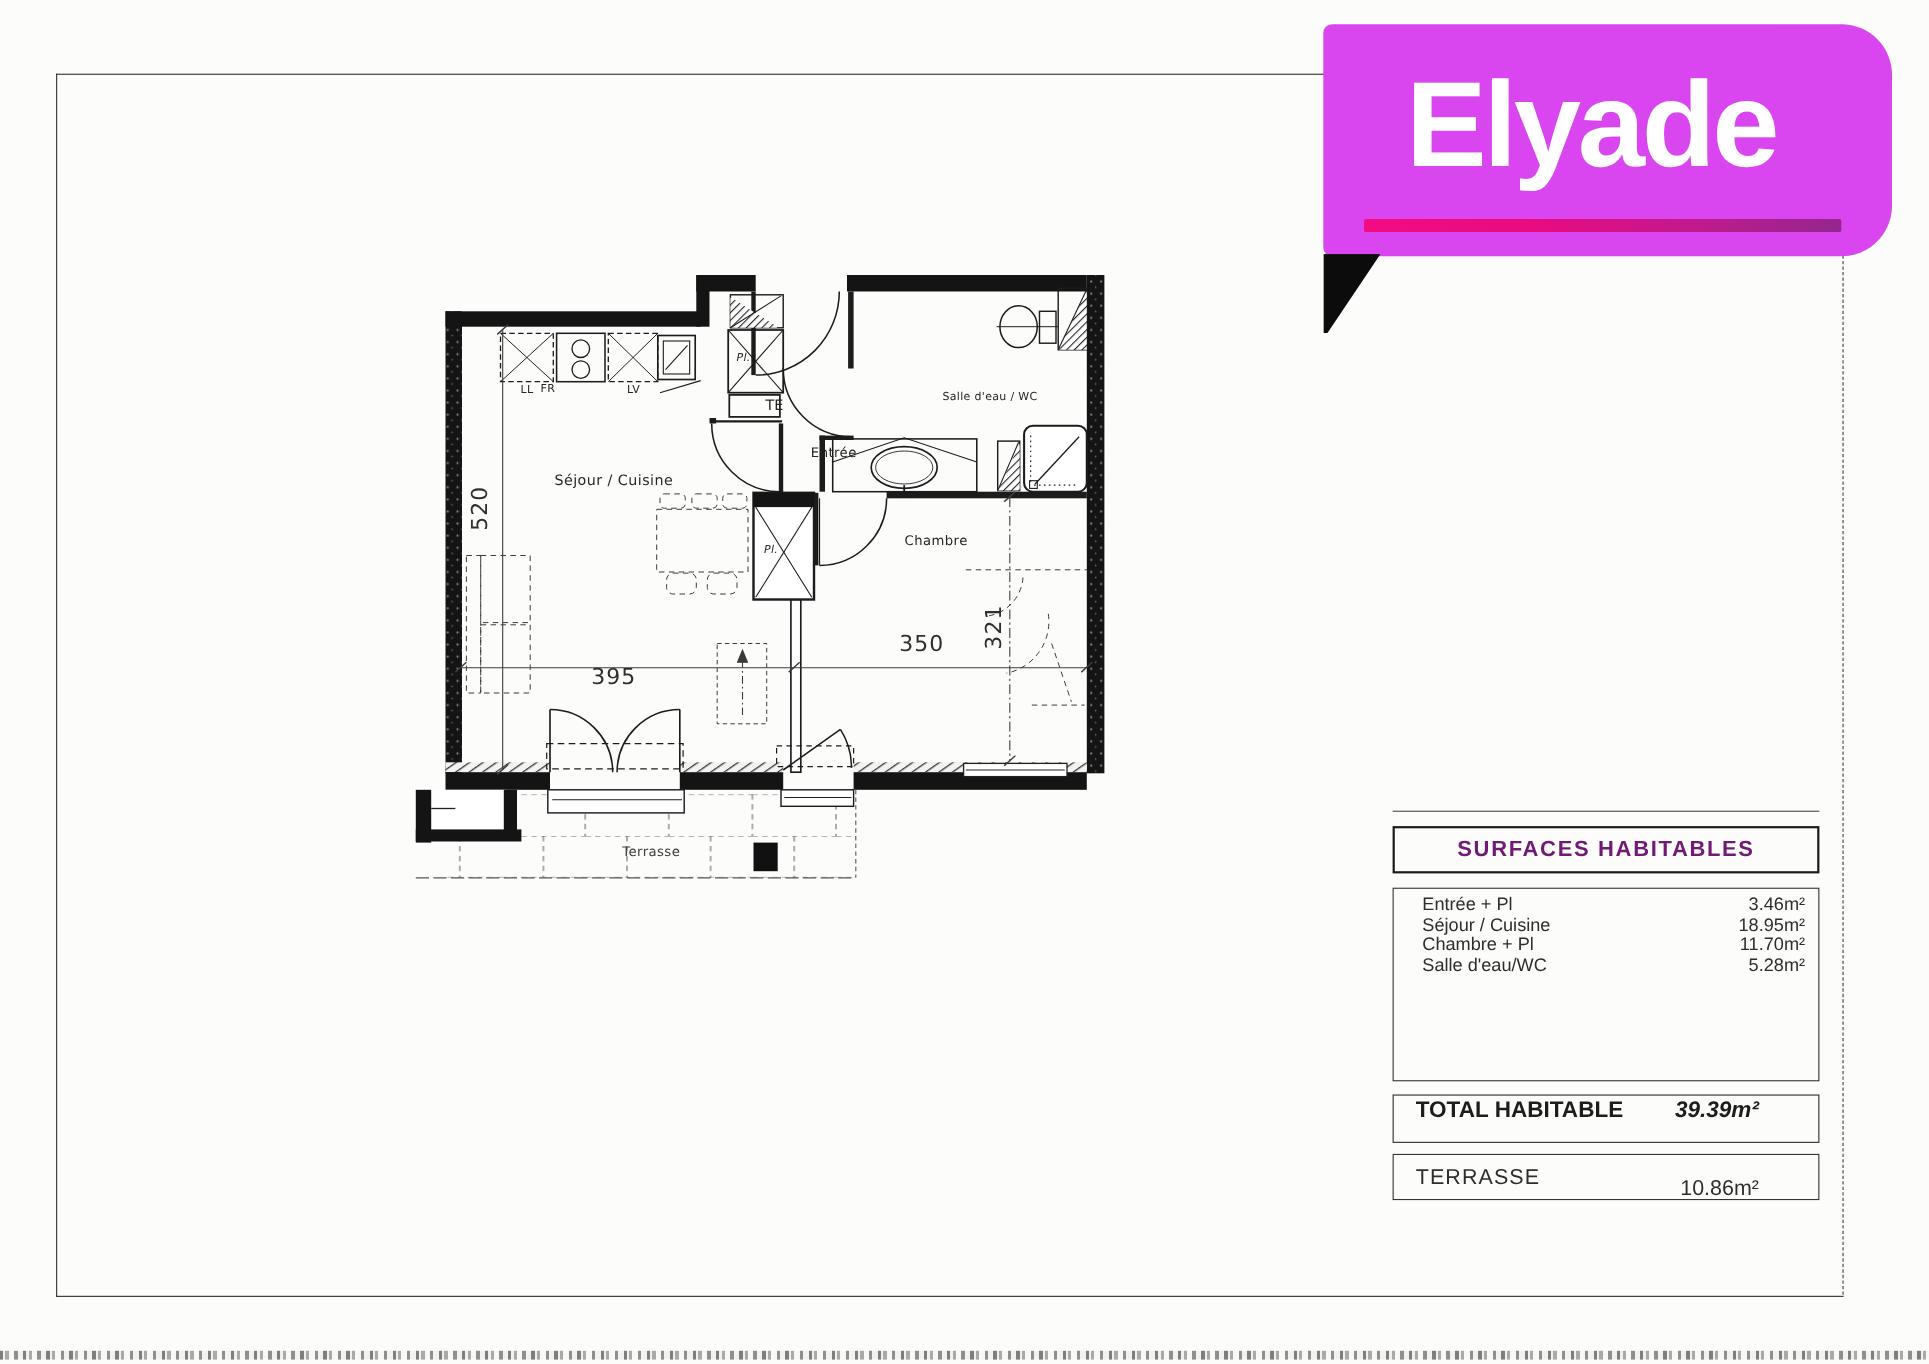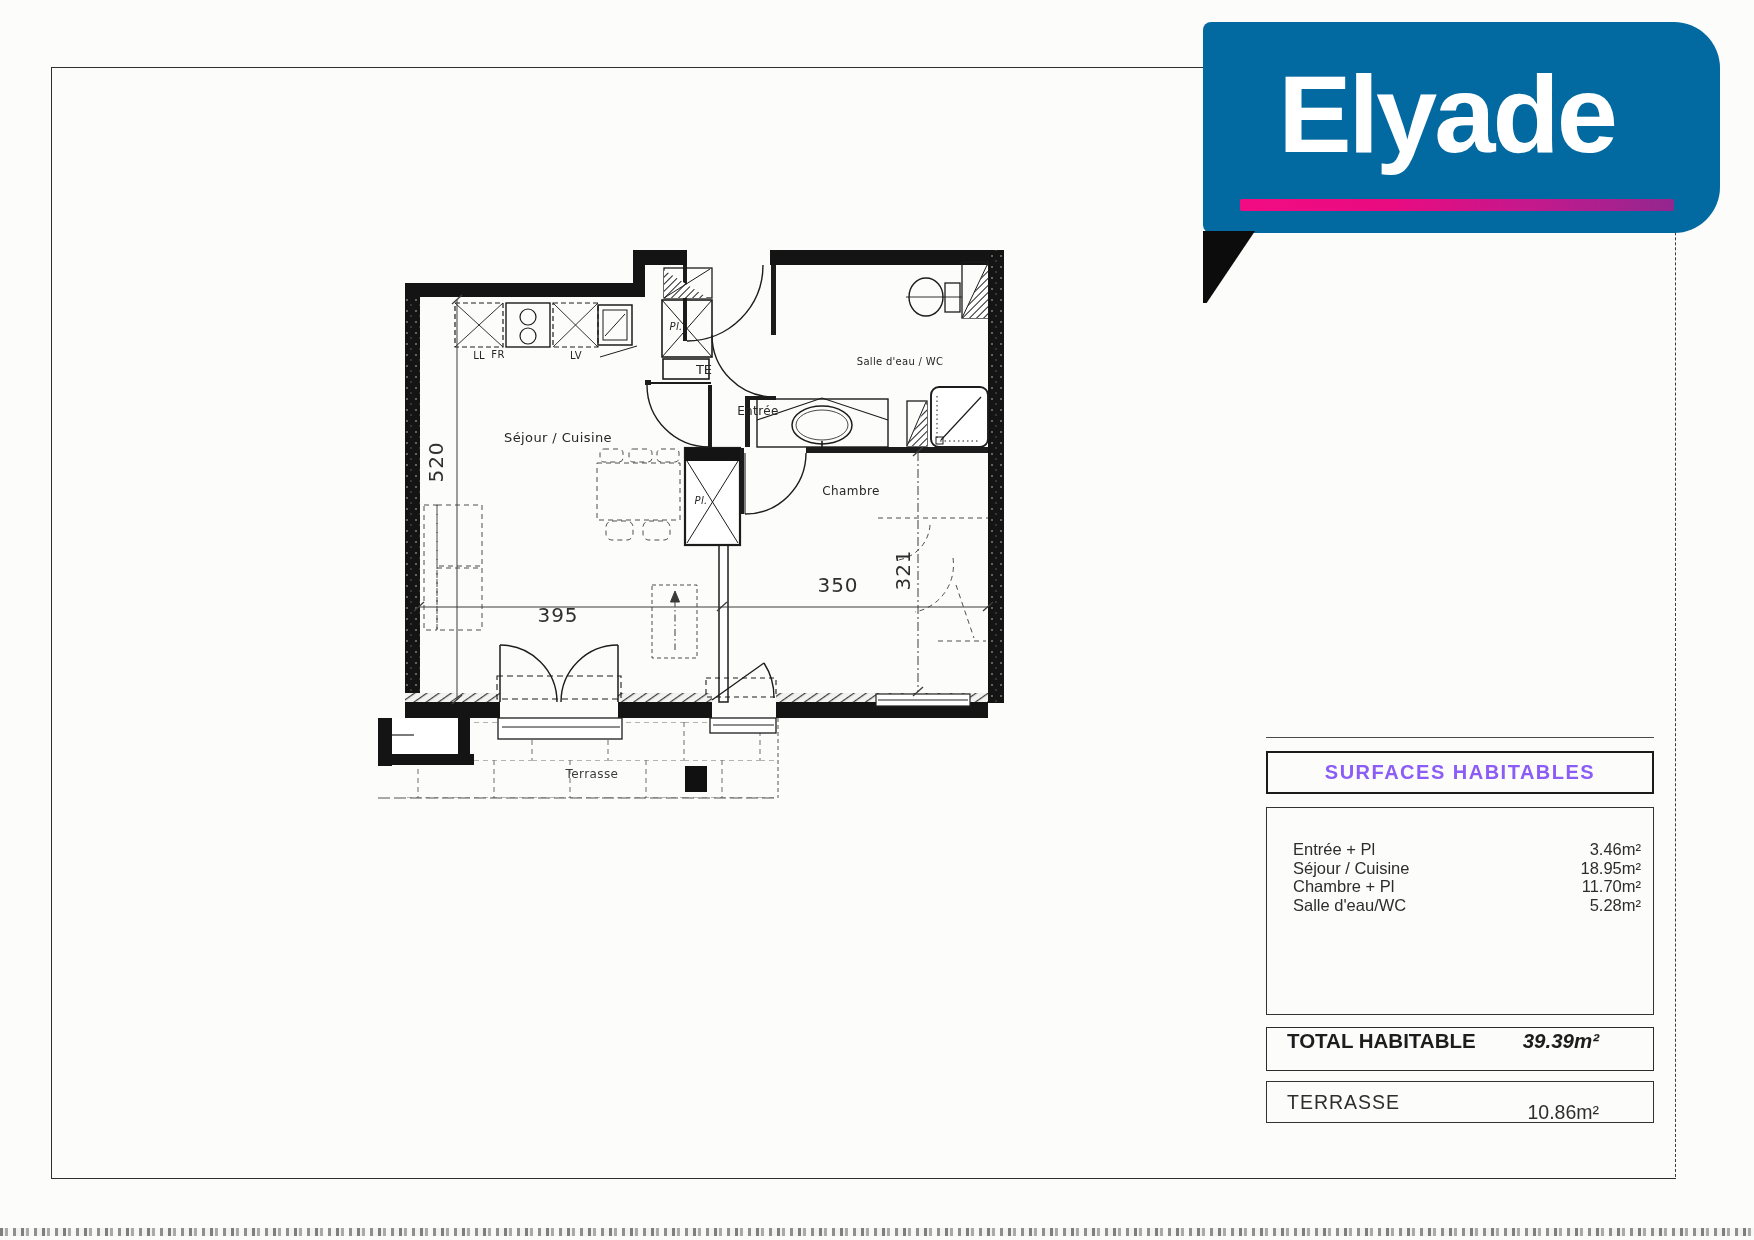--- a/index.html
+++ b/index.html
@@ -22,21 +22,21 @@
   .noise-band{
     position:absolute;left:0;top:1228px;width:1754px;height:8px;opacity:.75;
     background:repeating-linear-gradient(90deg,
       rgba(55,55,55,.85) 0 3px, rgba(190,190,190,.25) 3px 5px,
       rgba(95,95,95,.7) 5px 8px, rgba(225,225,225,.2) 8px 13px,
       rgba(70,70,70,.8) 13px 16px, rgba(200,200,200,.25) 16px 21px);
   }
   
   .logo{
     position:absolute;left:1203px;top:22px;width:517px;height:211px;
-    background:#0369a1;border-radius:8px 46px 46px 8px;z-index:5;
+    background:#d946ef;border-radius:8px 46px 46px 8px;z-index:5;
     display:flex;align-items:center;justify-content:center;
   }
   .logo-tail{
     position:absolute;left:1203px;top:231px;width:52px;height:72px;
     background:#0c0c0c;z-index:5;
     clip-path:polygon(0 0,100% 0,7% 100%,0 100%);
   }
   .logo-text{
     color:#ffffff;font-size:110px;font-weight:bold;letter-spacing:-3px;
     margin-top:-28px;margin-right:30px;
@@ -57,25 +57,25 @@
   .lab-room{font-size:13px;letter-spacing:.4px;}
   .lab-small{font-size:10px;letter-spacing:.3px;}
   .lab-dim{font-size:20px;color:#2f2f2f;letter-spacing:1px;}
   .lab-rot{transform:translate(-50%,-50%) rotate(-90deg);}
   .lab-it{font-style:italic;}
   
   .surfaces{position:absolute;left:1266px;top:737px;width:388px;z-index:4;color:#222;}
   .surf-topline{border-top:1.5px solid #4a4a4a;margin-bottom:13px;}
   .surf-header{
     border:2px solid #1b1b1b;height:39px;display:flex;align-items:center;justify-content:center;
-    font-weight:bold;font-size:20px;letter-spacing:1.5px;color:#8b5cf6;
+    font-weight:bold;font-size:20px;letter-spacing:1.5px;color:#701a75;
   }
   .surf-body{
-    border:1.5px solid #333;height:208px;margin-top:13px;
-    padding:32px 12px 0 26px;box-sizing:border-box;
+    border:1.5px solid #333;height:176px;margin-top:13px;
+    padding:5px 12px 0 26px;box-sizing:border-box;
   }
   .surf-row{display:flex;font-size:16.5px;line-height:18.5px;color:#2d2d2d;}
   .surf-row .v{margin-left:auto;}
   .surf-total{
     border:1.5px solid #2b2b2b;height:44px;margin-top:12px;display:flex;align-items:center;
     font-weight:bold;font-size:20.5px;color:#1d1d1d;padding:0 54px 16px 20px;box-sizing:border-box;
   }
   .surf-total .v{margin-left:auto;font-style:italic;}
   .surf-terr{
     border:1.5px solid #333;height:42px;margin-top:10px;display:flex;align-items:center;

